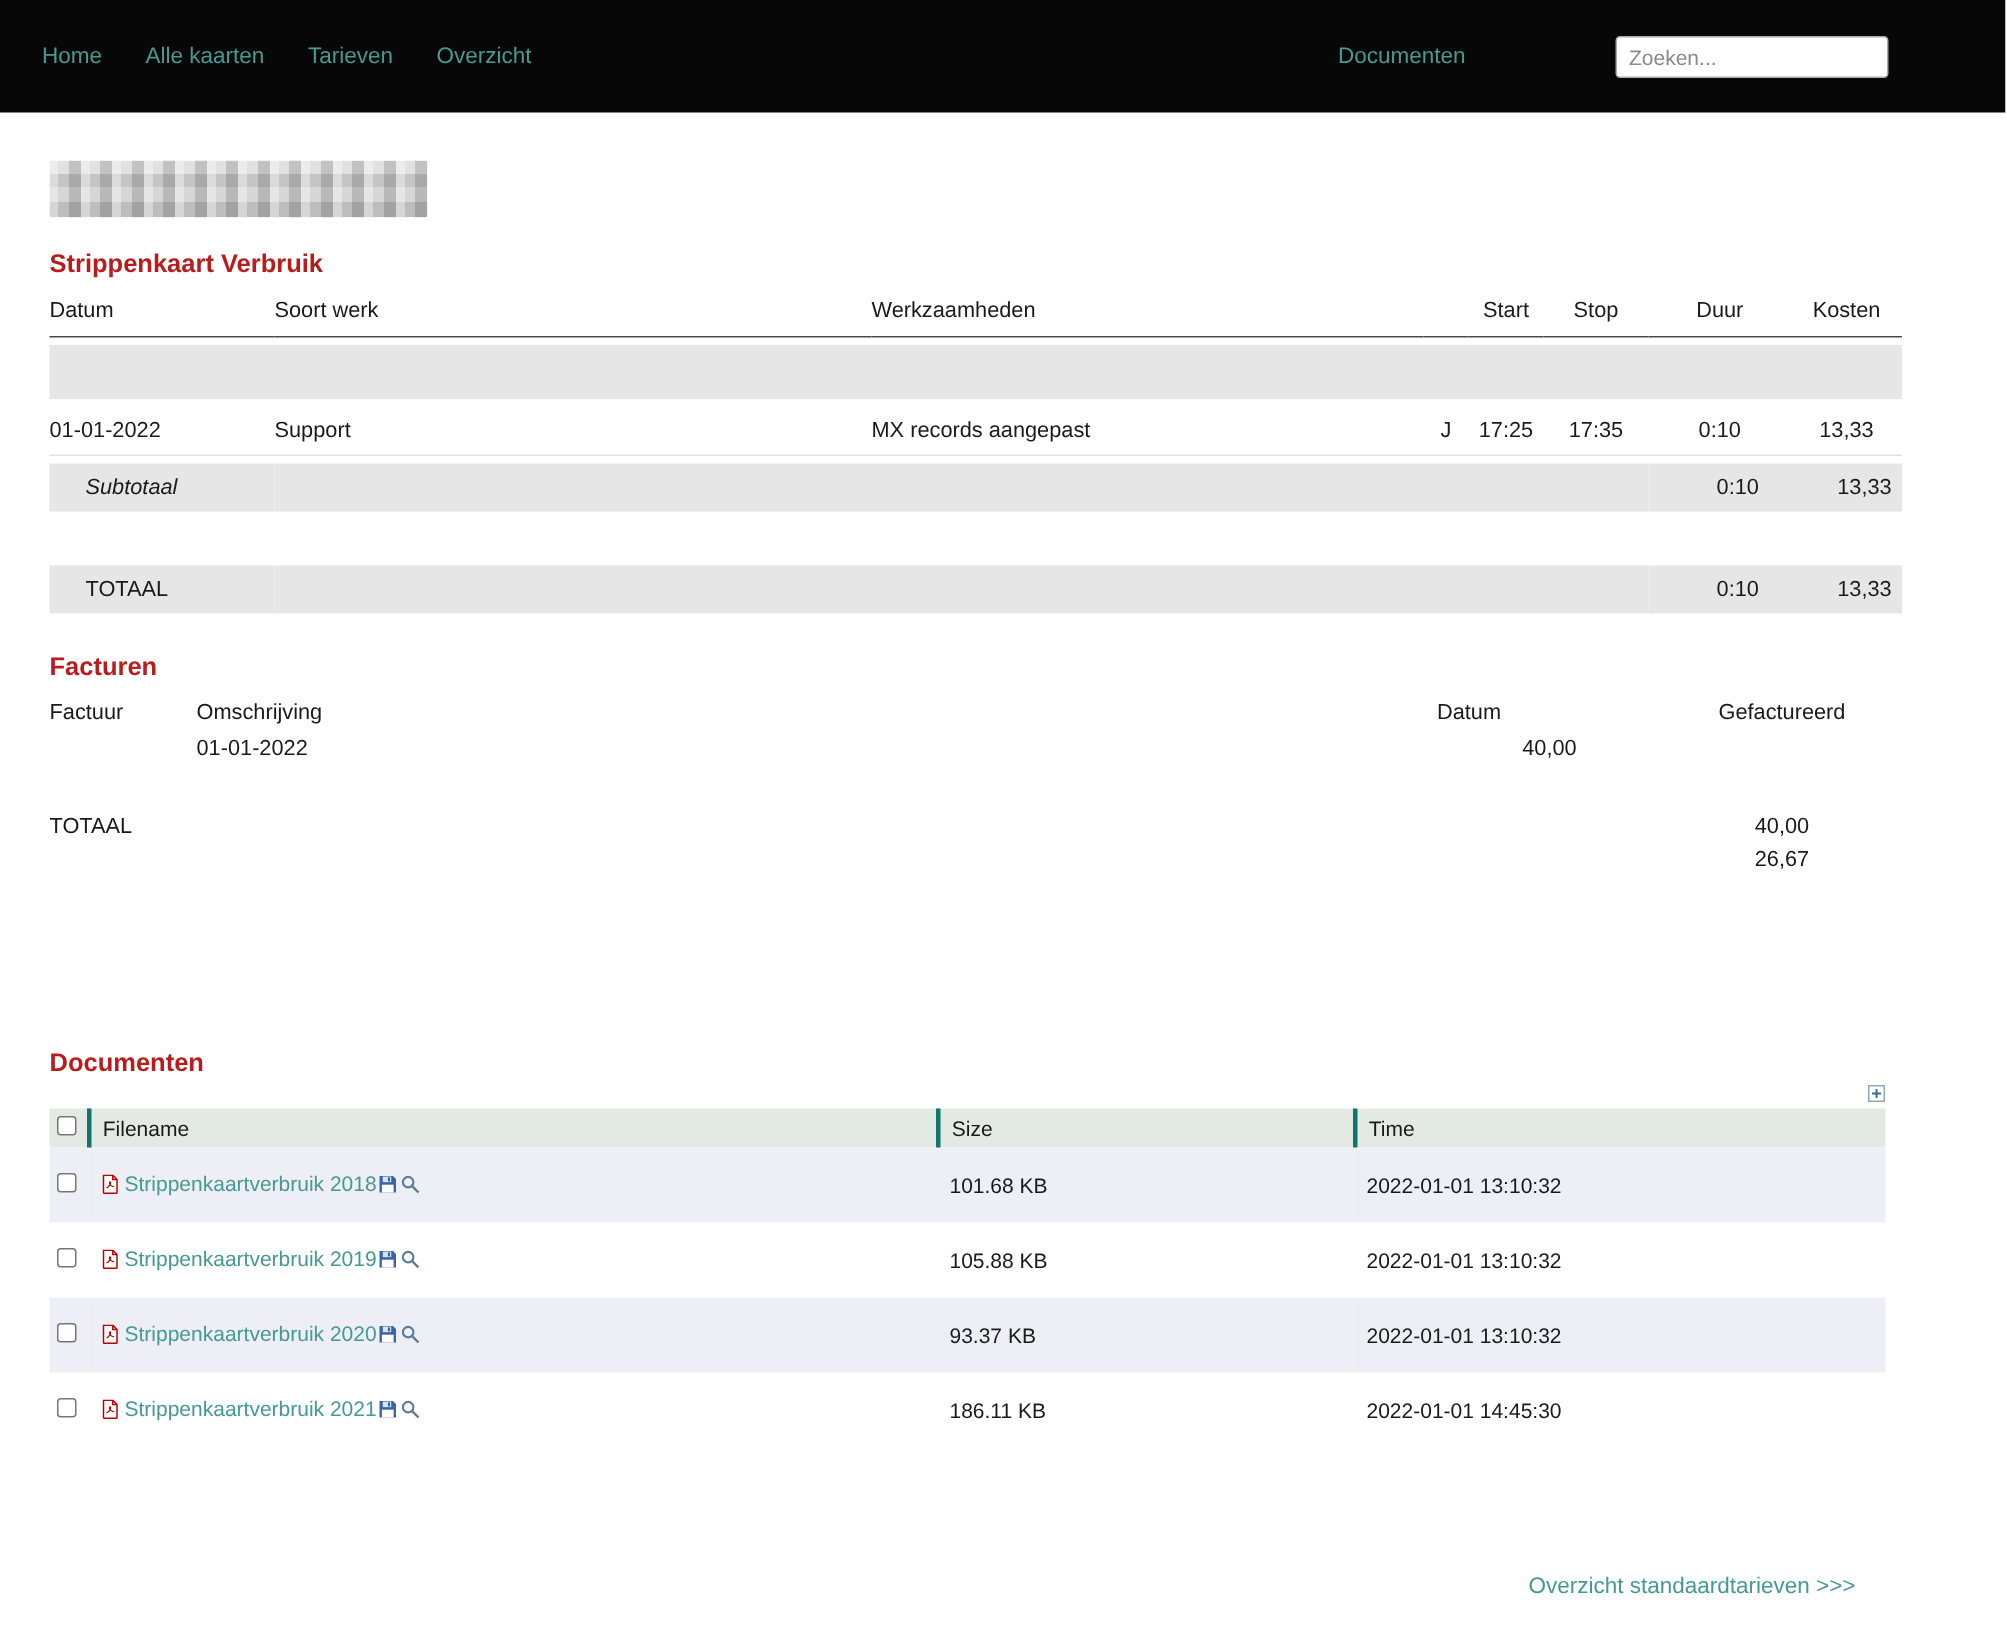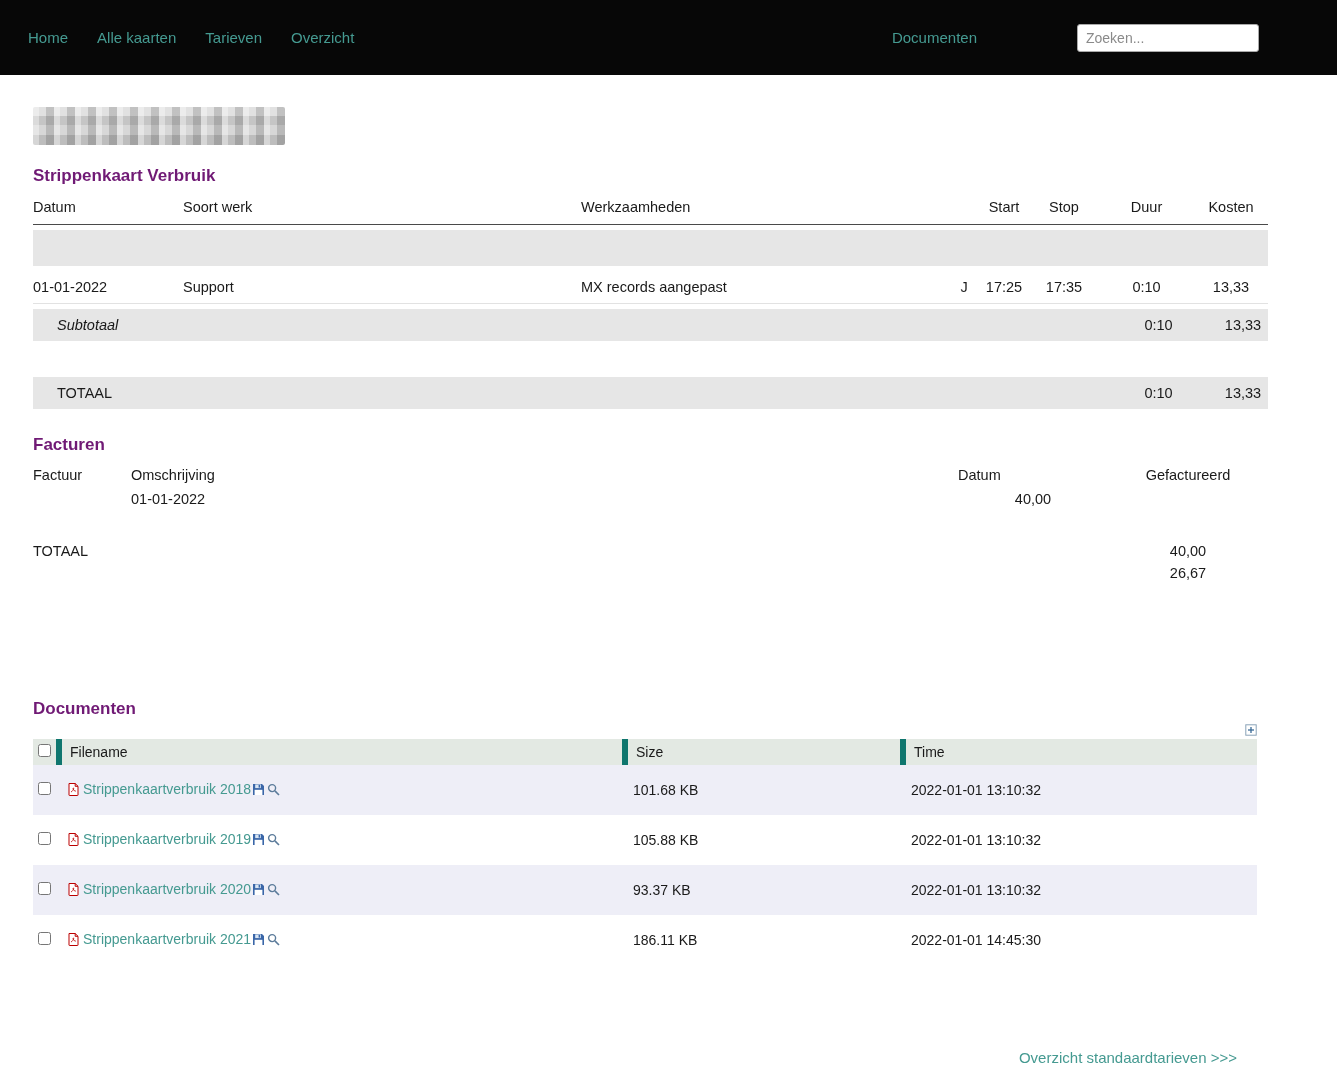--- a/index.html
+++ b/index.html
@@ -32,21 +32,21 @@
   
   main { padding: 0 69px 0 33px; }
 
   .redacted {
     margin-top: 32px; width: 252px; height: 38px; border-radius: 2px;
     background:
       repeating-linear-gradient(90deg, rgba(255,255,255,.38) 0 6px, rgba(0,0,0,0) 6px 13px, rgba(0,0,0,.14) 13px 21px),
       repeating-linear-gradient(0deg, #bdbdbd 0 10px, #d7d7d7 10px 20px, #c5c5c5 20px 29px, #e1e1e1 29px 38px);
   }
 
-  h2 { font-size: 17px; font-weight: bold; color: #701a75; margin: 21px 0 6px; }
+  h2 { font-size: 17px; font-weight: bold; color: #b91c1c; margin: 21px 0 6px; }
 
   
   table.verbruik {
     width: 100%; table-layout: fixed;
     border-collapse: separate; border-spacing: 0 5px;
     font-size: 14.5px;
   }
   .verbruik th {
     text-align: left; font-weight: 400; font-size: 14.5px;
     padding: 2px 0 9px; border-bottom: 1px solid #4a4a4a; color: #1a1a1a;
@@ -77,21 +77,21 @@
   .plus-row { text-align: right; margin-bottom: 3px; height: 13px; }
   .plus-row span { cursor: pointer; display: inline-block; }
   table.docs {
     width: 1224px; table-layout: fixed; border-collapse: collapse;
     font-size: 14px;
   }
   .docs thead th {
     background: #e3e9e3; font-weight: 400; text-align: left;
     padding: 5px 8px; height: 26px;
   }
-  .docs thead th + th { border-left: 6px solid #0f766e; }
+  .docs thead th + th { border-left: 3px solid #0f766e; }
   .docs thead th.cbcell, .docs td.cb { padding: 3px 4px 3px 5px; text-align: left; }
   .docs tbody td { padding: 16px 8px; height: 26px; }
   .docs tbody tr.alt td { background: #eeeef7; }
   .docs a { color: #459a91; text-decoration: none; }
   .docs .icon { display: inline-block; vertical-align: -2px; margin: 0 1px; }
   .docs .fname .icon:first-child { margin-right: 4px; }
   .docs input[type=checkbox], .docs-head input[type=checkbox] { width: 13px; height: 13px; }
 
   
   .footer-link { margin-top: 84px; text-align: right; padding-right: 31px; }

